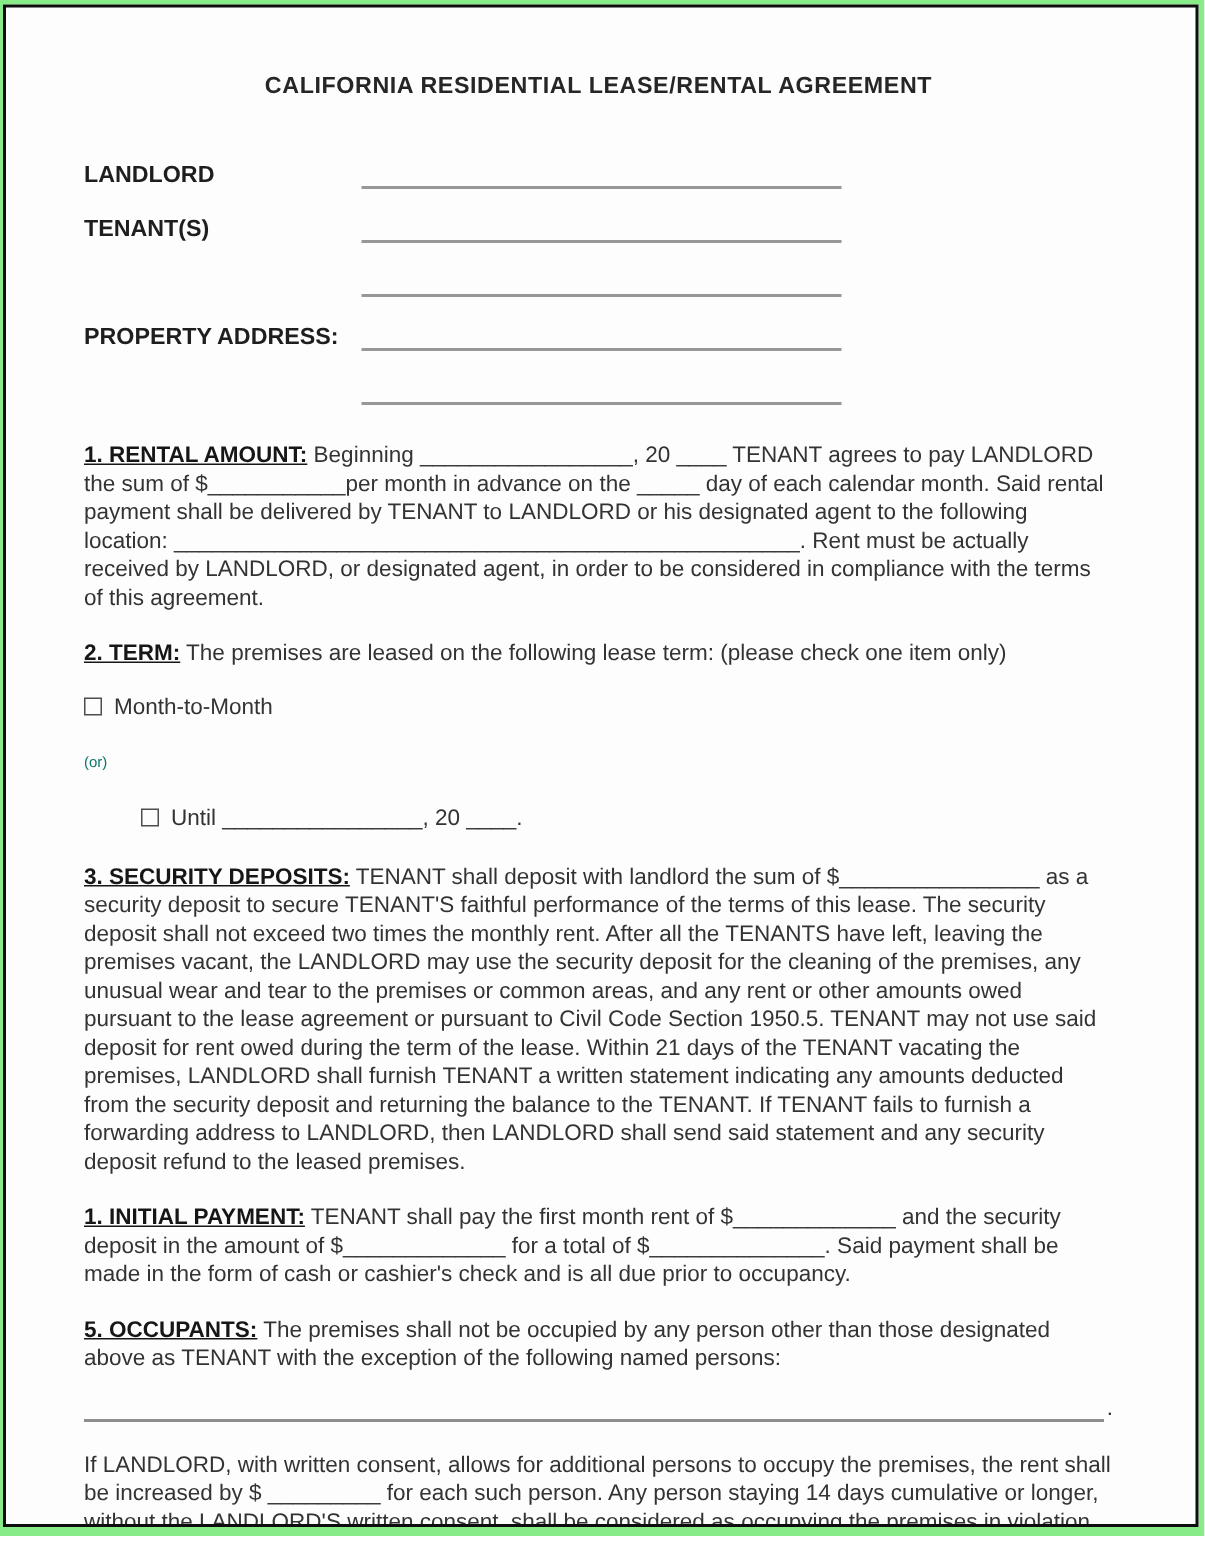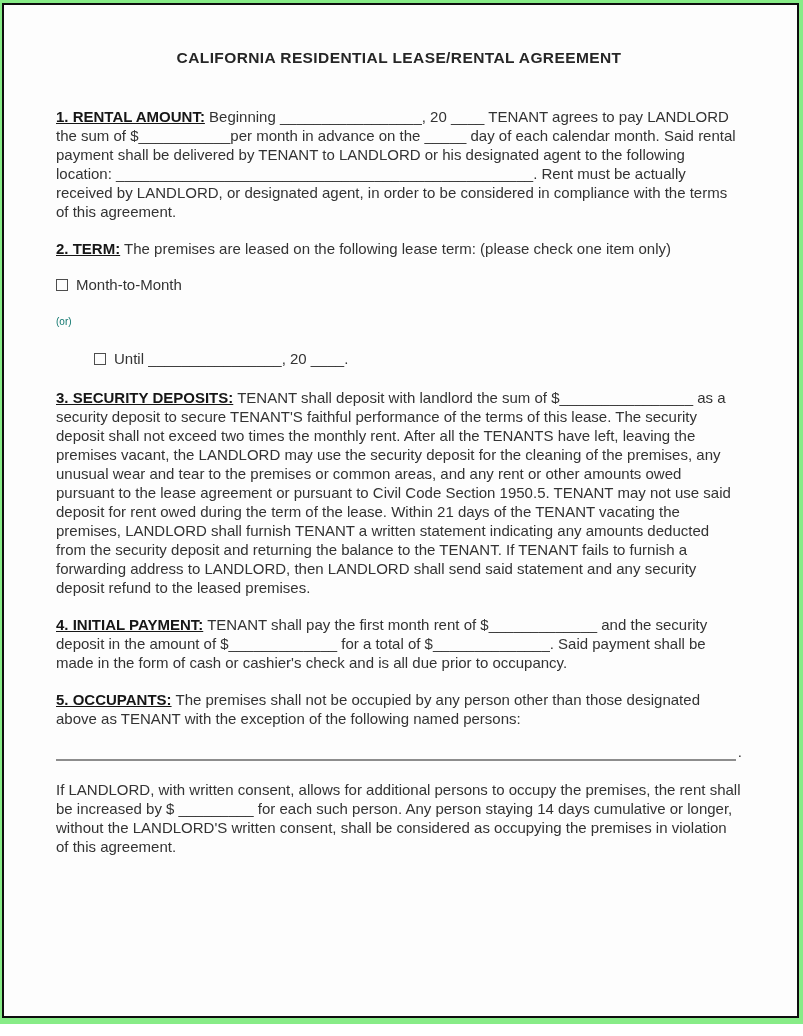--- a/index.html
+++ b/index.html
@@ -84,35 +84,57 @@
   }
 </style>
 </head>
 <body>
 
 <div class="frame">
   <div class="page">
 
     <h1 class="doc-title">CALIFORNIA RESIDENTIAL LEASE/RENTAL AGREEMENT</h1>
 
+    <div class="fields-block">
+      <div class="field-row">
+        <span class="field-label">LANDLORD</span>
+        <span class="field-line"></span>
+      </div>
+      <div class="field-row">
+        <span class="field-label">TENANT(S)</span>
+        <span class="field-line"></span>
+      </div>
+      <div class="field-row">
+        <span class="field-label"></span>
+        <span class="field-line"></span>
+      </div>
+      <div class="field-row">
+        <span class="field-label">PROPERTY ADDRESS:</span>
+        <span class="field-line"></span>
+      </div>
+      <div class="field-row">
+        <span class="field-label"></span>
+        <span class="field-line"></span>
+      </div>
+    </div>
 
     <p class="sec"><b class="sec-h">1. RENTAL AMOUNT:</b> <span>Beginning _________________, 20 ____ TENANT agrees to pay LANDLORD the sum of $___________per month in advance on the _____ day of each calendar month. Said rental payment shall be delivered by TENANT to LANDLORD or his designated agent to the following location: __________________________________________________. Rent must be actually received by LANDLORD, or designated agent, in order to be considered in compliance with the terms of this agreement.</span></p>
 
     <p class="sec term-intro"><b class="sec-h">2. TERM:</b> <span>The premises are leased on the following lease term: (please check one item only)</span></p>
     <div class="term-option first">
       <span class="checkbox"></span><span>Month-to-Month</span>
     </div>
     <div class="or-line">(or)</div>
     <div class="term-option second">
       <span class="checkbox"></span><span>Until ________________, 20 ____.</span>
     </div>
 
     <p class="sec"><b class="sec-h">3. SECURITY DEPOSITS:</b> <span>TENANT shall deposit with landlord the sum of $________________ as a security deposit to secure TENANT'S faithful performance of the terms of this lease. The security deposit shall not exceed two times the monthly rent. After all the TENANTS have left, leaving the premises vacant, the LANDLORD may use the security deposit for the cleaning of the premises, any unusual wear and tear to the premises or common areas, and any rent or other amounts owed pursuant to the lease agreement or pursuant to Civil Code Section 1950.5. TENANT may not use said deposit for rent owed during the term of the lease. Within 21 days of the TENANT vacating the premises, LANDLORD shall furnish TENANT a written statement indicating any amounts deducted from the security deposit and returning the balance to the TENANT. If TENANT fails to furnish a forwarding address to LANDLORD, then LANDLORD shall send said statement and any security deposit refund to the leased premises.</span></p>
 
-    <p class="sec"><b class="sec-h">4. INITIAL PAYMENT:</b> <span>TENANT shall pay the first month rent of $_____________ and the security deposit in the amount of $_____________ for a total of $______________. Said payment shall be made in the form of cash or cashier's check and is all due prior to occupancy.</span></p>
+    <p class="sec"><b class="sec-h">1. INITIAL PAYMENT:</b> <span>TENANT shall pay the first month rent of $_____________ and the security deposit in the amount of $_____________ for a total of $______________. Said payment shall be made in the form of cash or cashier's check and is all due prior to occupancy.</span></p>
 
     <p class="sec" style="margin-bottom:0;"><b class="sec-h">5. OCCUPANTS:</b> <span>The premises shall not be occupied by any person other than those designated above as TENANT with the exception of the following named persons:</span></p>
     <div class="fill-line">
       <span class="ln"></span>
         <span>.</span>
     </div>
 
     <p class="sec"><span>If LANDLORD, with written consent, allows for additional persons to occupy the premises, the rent shall be increased by $ _________ for each such person. Any person staying 14 days cumulative or longer, without the LANDLORD'S written consent, shall be considered as occupying the premises in violation of this agreement.</span></p>
 
   </div>

